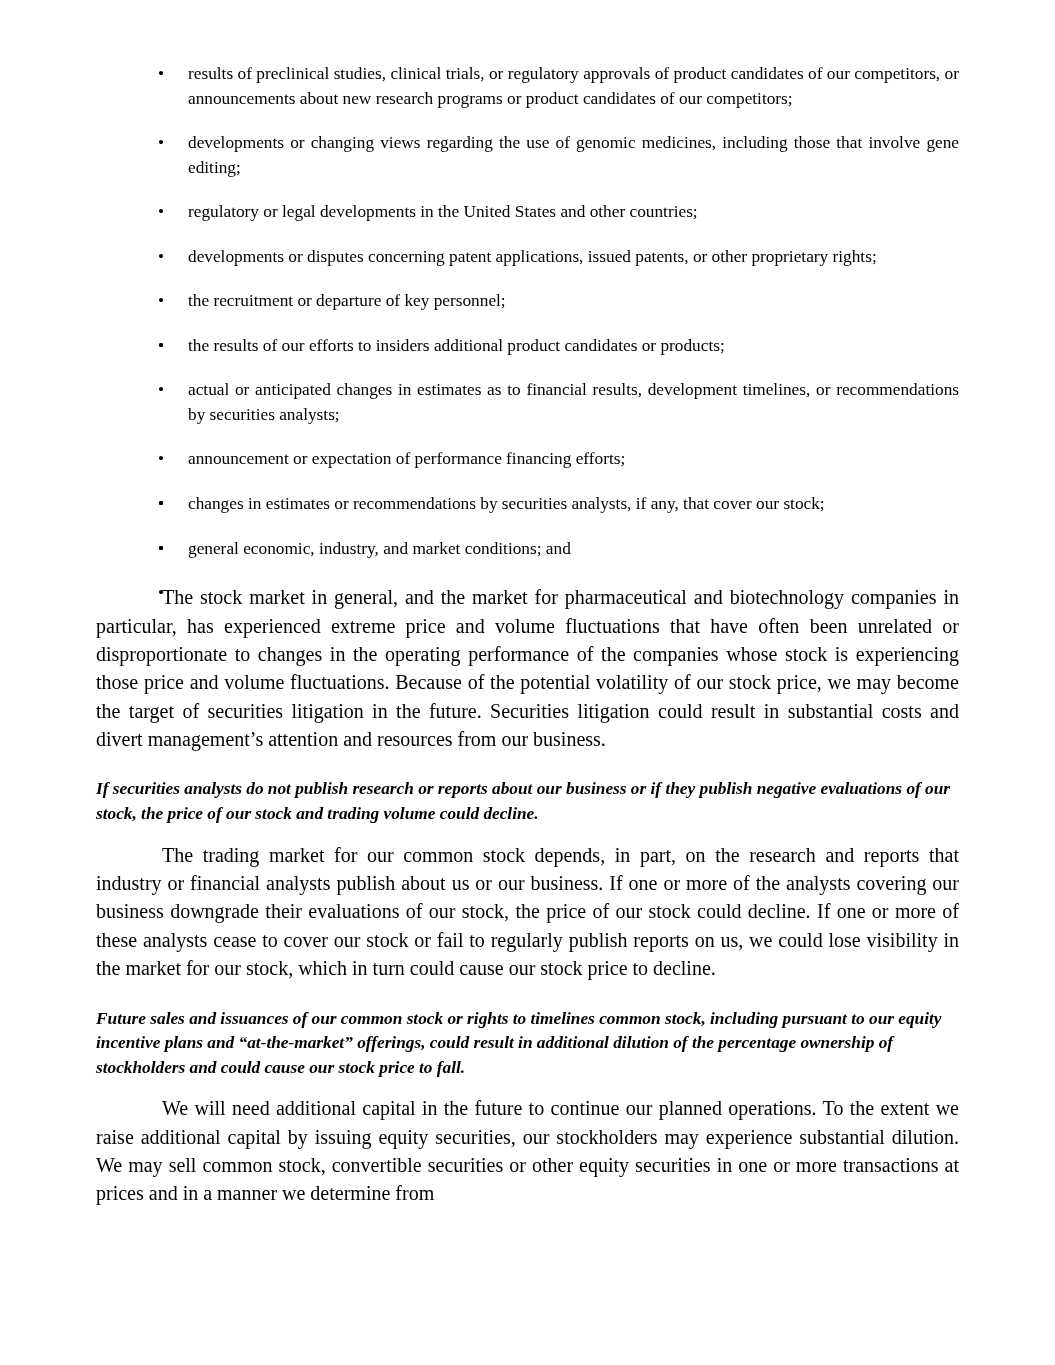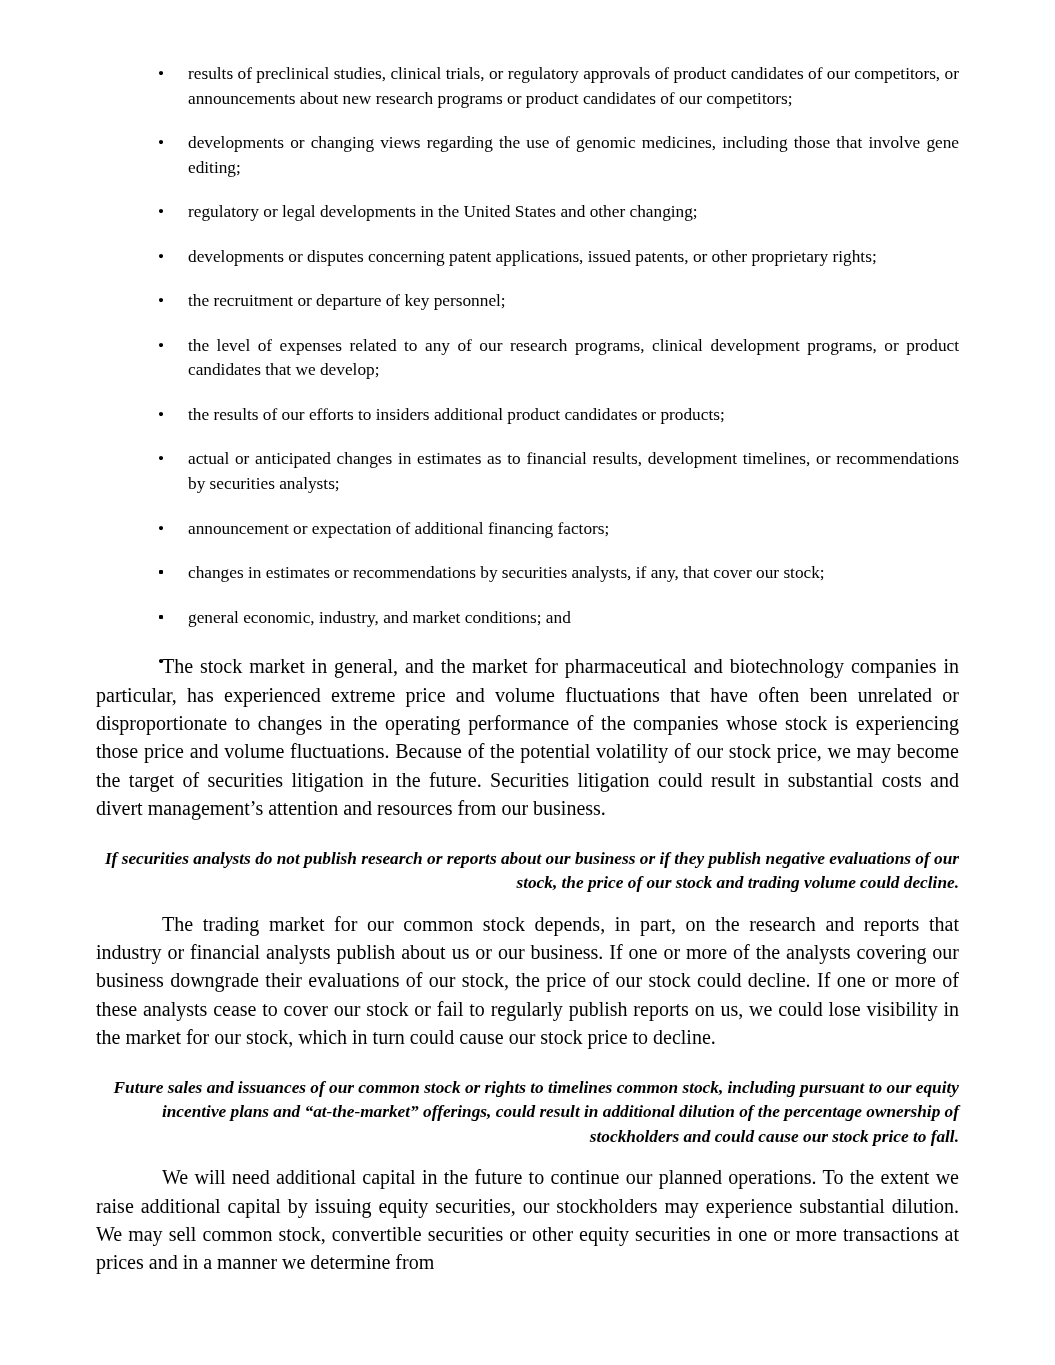--- a/index.html
+++ b/index.html
@@ -52,21 +52,21 @@
   }
   p.first-para {
     margin-top: 22px;
   }
   p.heading {
     font-size: 17.3px;
     line-height: 1.42;
     font-weight: bold;
     font-style: italic;
     margin: 24px 0 14px 0;
-    text-align: right;
+    text-align: left;
     text-indent: 0;
   }
   .last-para {
     margin-bottom: 0;
   }
 </style>
 </head>
 <body>
 
 <div class="page">
@@ -75,45 +75,44 @@
     <li>
       <span class="bullet-dot">•</span>
       <span>results of preclinical studies, clinical trials, or regulatory approvals of product candidates of our competitors, or announcements about new research programs or product candidates of our competitors;</span>
     </li>
     <li>
       <span class="bullet-dot">•</span>
       <span>developments or changing views regarding the use of genomic medicines, including those that involve gene editing;</span>
     </li>
     <li>
       <span class="bullet-dot">•</span>
-      <span>regulatory or legal developments in the United States and other changing;</span>
+      <span>regulatory or legal developments in the United States and other countries;</span>
     </li>
     <li>
       <span class="bullet-dot">•</span>
       <span>developments or disputes concerning patent applications, issued patents, or other proprietary rights;</span>
     </li>
     <li>
       <span class="bullet-dot">•</span>
       <span>the recruitment or departure of key personnel;</span>
     </li>
     <li>
       <span class="bullet-dot">•</span>
-      <span>the level of expenses related to any of our research programs, clinical development programs, or product candidates that we develop;</span>
     </li>
     <li>
       <span class="bullet-dot">•</span>
       <span>the results of our efforts to insiders additional product candidates or products;</span>
     </li>
     <li>
       <span class="bullet-dot">•</span>
       <span>actual or anticipated changes in estimates as to financial results, development timelines, or recommendations by securities analysts;</span>
     </li>
     <li>
       <span class="bullet-dot">•</span>
-      <span>announcement or expectation of additional financing factors;</span>
+      <span>announcement or expectation of performance financing efforts;</span>
     </li>
     <li>
       <span class="bullet-dot">•</span>
     </li>
     <li>
       <span class="bullet-dot">•</span>
     </li>
     <li>
       <span class="bullet-dot">•</span>
       <span>changes in estimates or recommendations by securities analysts, if any, that cover our stock;</span>

